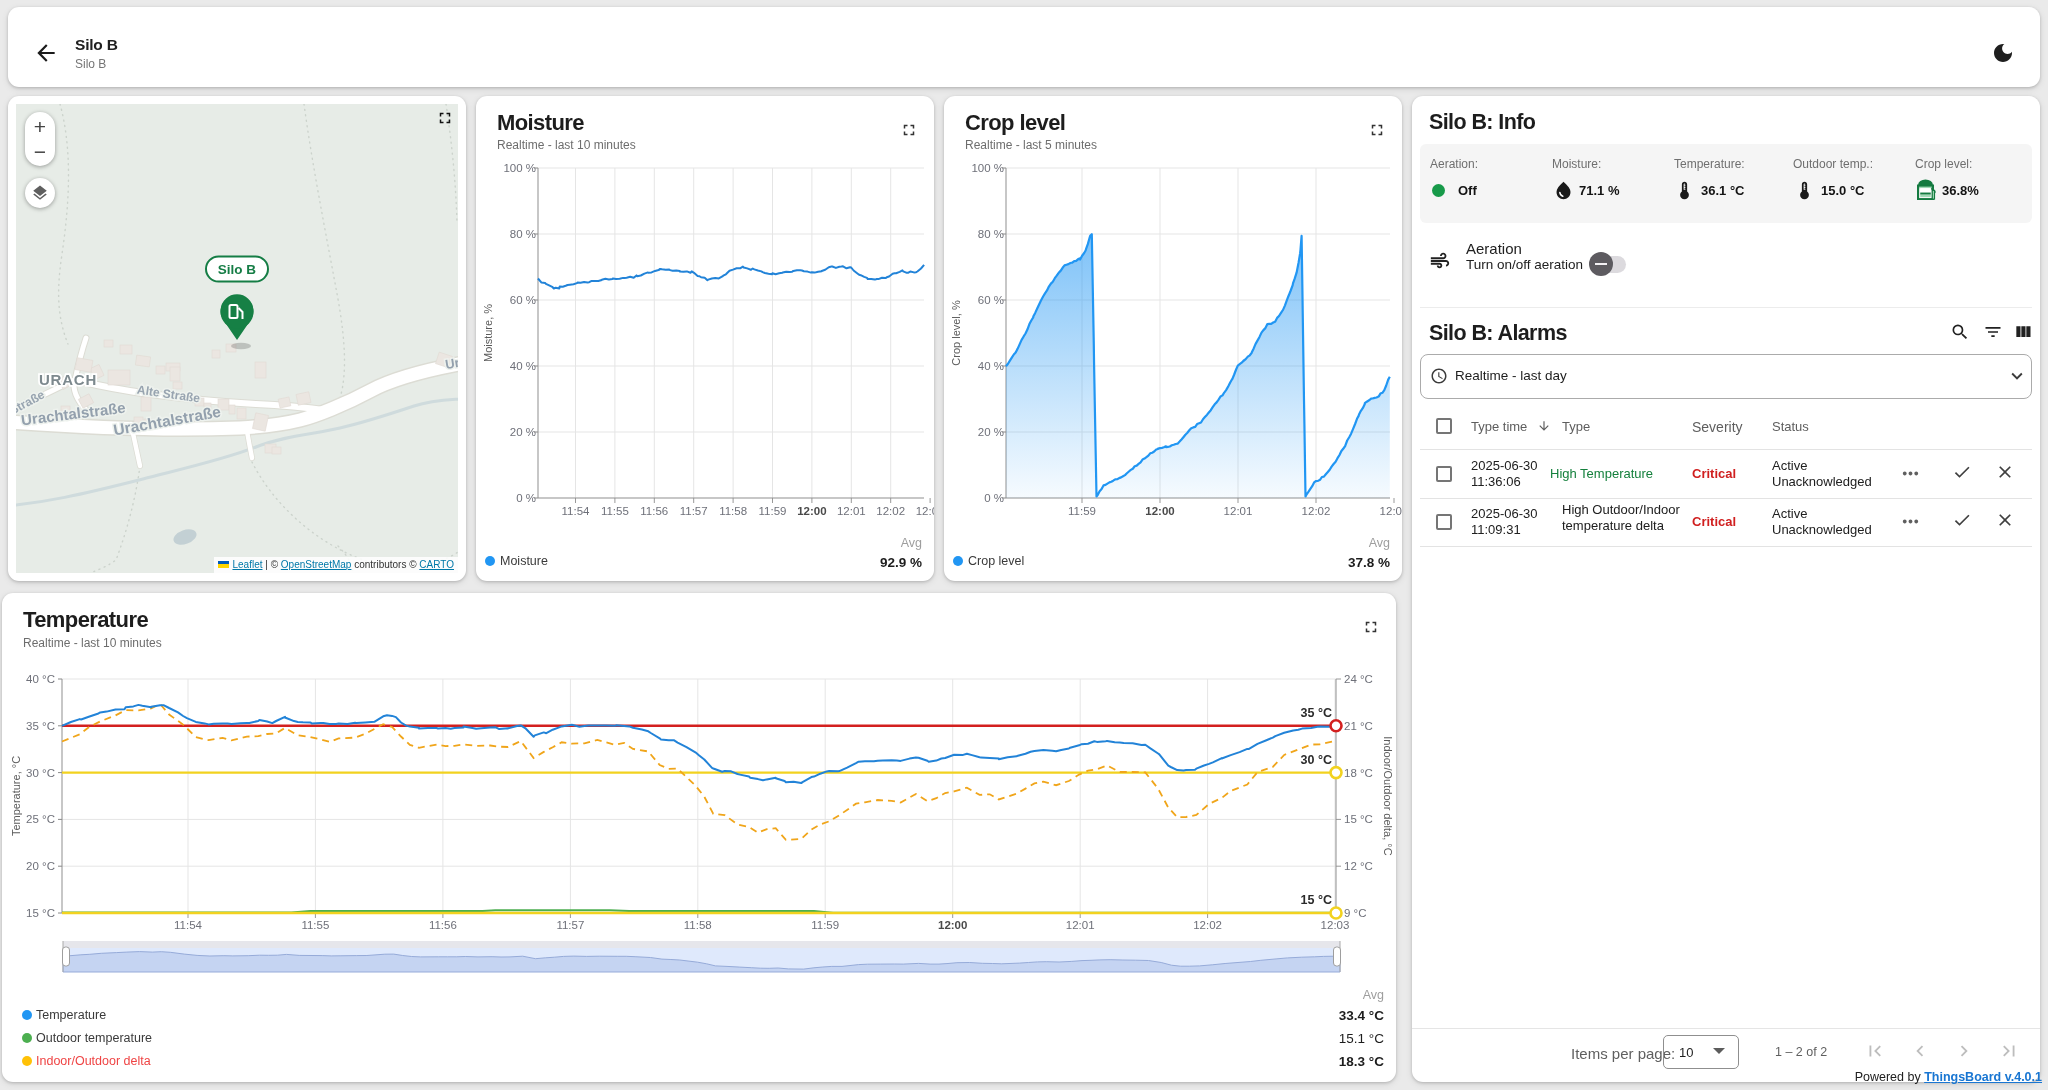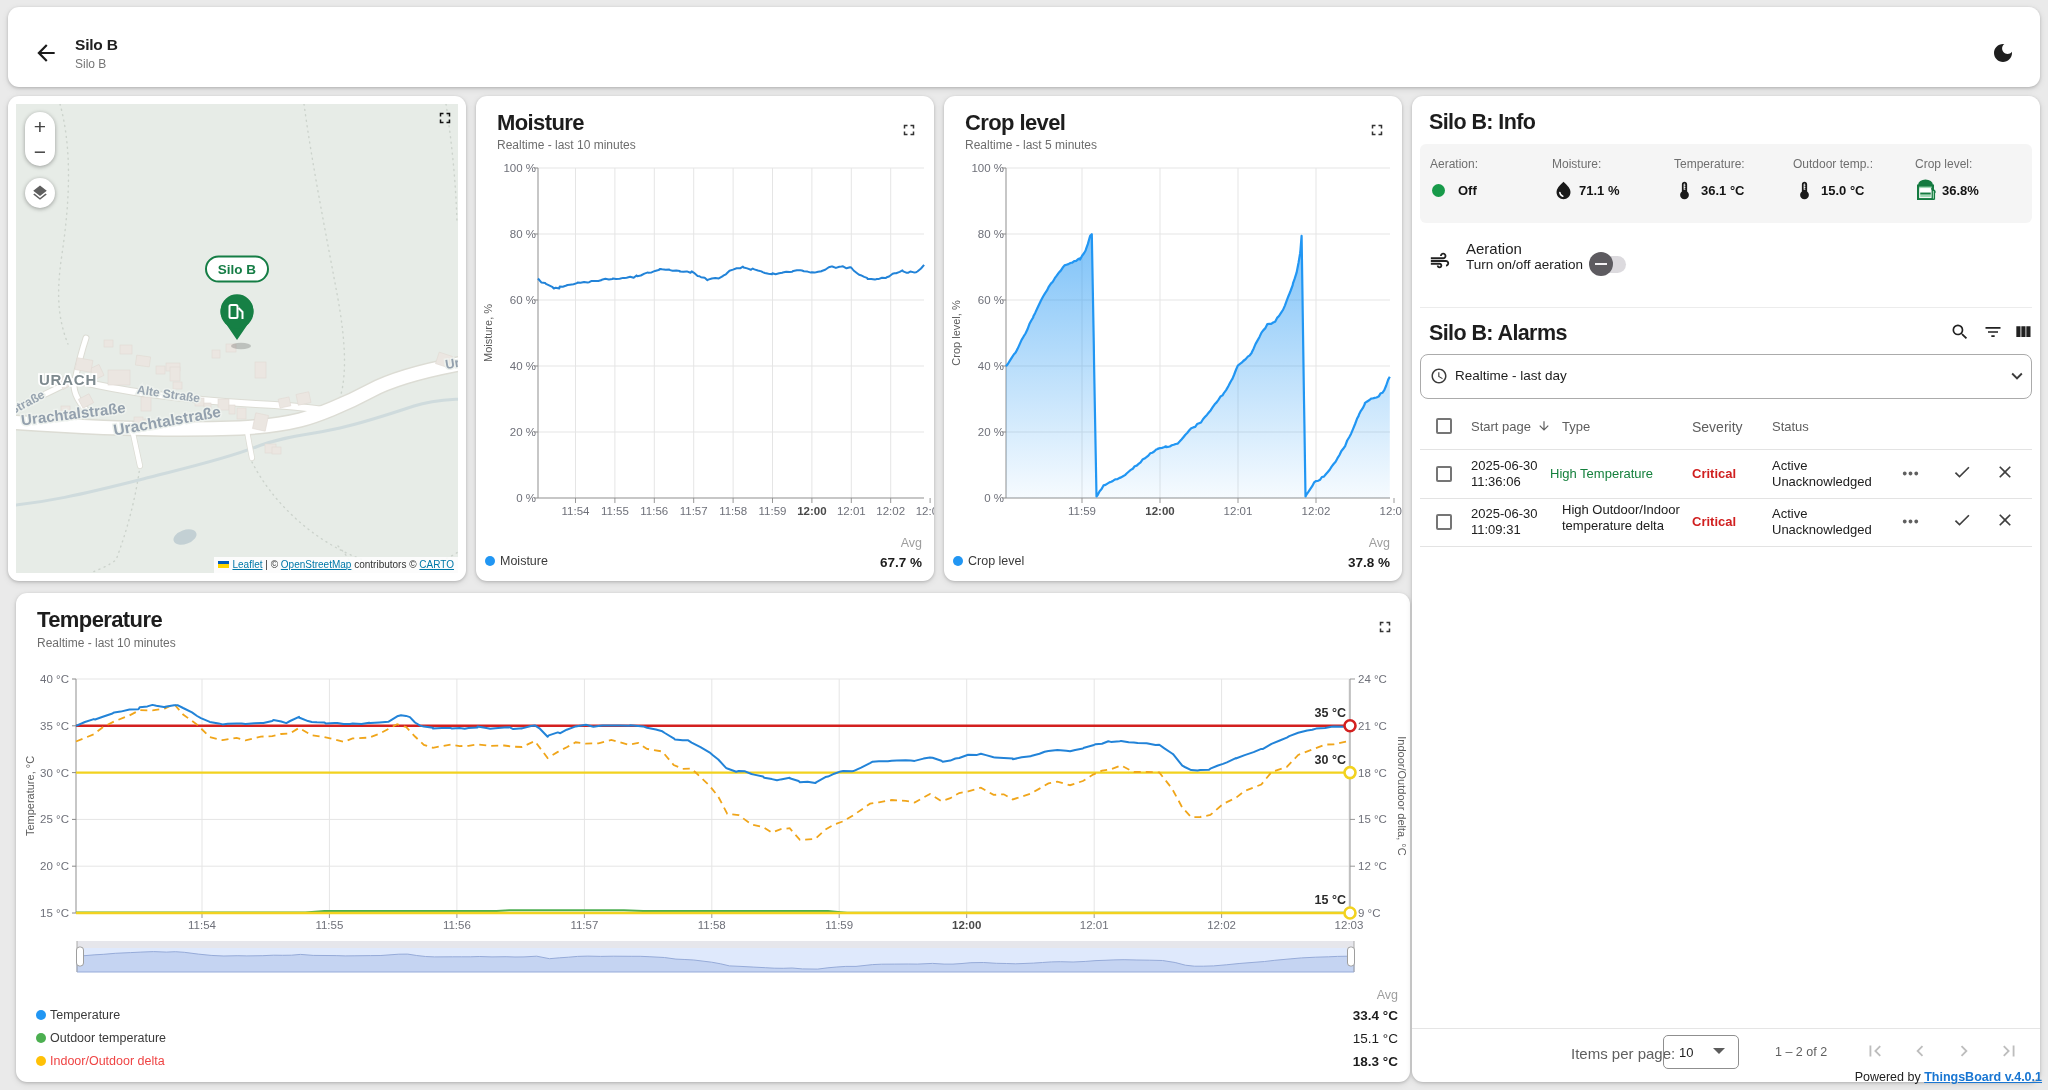--- a/index.html
+++ b/index.html
@@ -163,21 +163,21 @@
       <text x="454.1" y="419" font-size="11.5" fill="#6E7079" text-anchor="middle">12:03</text>
       <line x1="454.1" y1="402" x2="454.1" y2="407" stroke="#999" stroke-width="1"></line>
 <line x1="62" y1="72" x2="62" y2="402" stroke="#8f8f8f" stroke-width="1"></line>
 <line x1="62" y1="402" x2="448" y2="402" stroke="#8f8f8f" stroke-width="1"></line>
 <text x="16" y="237" font-size="11" fill="#5b5b5b" text-anchor="middle" transform="rotate(-90 16 237)">Moisture, %</text>
 <path d="M62.0,182.5 L65.5,186.6 L69.1,186.9 L69.9,187.8 L72.6,189.1 L76.2,190.8 L77.8,192.5 L79.7,191.8 L83.3,192.5 L83.7,190.5 L86.8,190.7 L90.4,189.5 L91.5,189.0 L93.9,188.7 L97.5,188.2 L101.0,187.1 L101.4,186.6 L104.6,186.8 L108.1,186.0 L111.6,186.4 L113.2,186.2 L115.2,185.1 L118.7,185.0 L122.3,184.9 L125.0,184.3 L125.8,183.8 L129.4,182.8 L132.9,183.5 L136.5,183.0 L136.9,182.4 L140.0,183.1 L143.6,182.7 L147.1,181.9 L148.7,181.9 L150.6,181.8 L154.2,180.8 L157.7,181.8 L160.5,179.4 L161.3,180.2 L164.8,179.5 L168.4,177.6 L171.9,176.4 L172.3,176.8 L175.5,176.4 L179.0,174.9 L182.6,174.1 L184.1,172.9 L186.1,173.3 L189.7,173.7 L193.2,173.4 L194.0,174.1 L196.7,174.8 L200.3,174.5 L203.8,175.0 L203.8,175.4 L207.4,175.8 L210.9,175.4 L214.5,176.8 L215.7,175.3 L218.0,176.8 L221.6,179.9 L223.5,180.2 L225.1,181.3 L228.7,181.8 L231.4,184.2 L232.2,183.6 L235.8,182.5 L239.3,182.0 L242.8,182.4 L246.4,180.4 L247.2,179.7 L249.9,178.3 L253.5,174.7 L257.0,173.6 L260.6,172.2 L264.1,172.3 L266.9,170.6 L267.7,171.5 L271.2,172.4 L274.8,173.8 L276.7,172.5 L278.3,173.4 L281.9,174.5 L285.4,175.4 L286.6,176.1 L288.9,177.0 L292.5,177.7 L296.0,178.3 L296.4,177.3 L299.6,178.2 L303.1,177.3 L306.3,176.8 L306.7,176.4 L310.2,175.7 L313.8,176.0 L316.1,175.8 L317.3,174.9 L320.9,174.2 L324.4,174.3 L326.0,174.5 L327.9,175.2 L331.5,175.6 L335.0,176.6 L335.8,176.2 L338.6,176.6 L342.1,175.7 L345.7,175.3 L345.7,175.0 L349.2,173.8 L352.8,171.2 L355.5,170.6 L356.3,170.5 L359.9,171.9 L363.4,170.7 L365.4,170.6 L367.0,170.3 L370.5,172.3 L374.0,171.2 L375.2,171.5 L377.6,174.5 L381.1,177.2 L383.1,178.7 L384.7,179.2 L388.2,180.9 L391.0,181.9 L391.8,183.1 L395.3,182.9 L398.9,183.6 L400.8,183.0 L402.4,183.1 L406.0,181.8 L409.5,182.1 L410.7,181.3 L413.1,180.5 L416.6,177.8 L418.6,177.3 L420.1,177.2 L423.7,175.9 L426.4,174.4 L427.2,175.3 L430.8,176.8 L432.4,176.7 L434.3,175.5 L437.9,176.4 L440.2,176.2 L441.4,175.5 L445.0,172.5 L448.1,168.8" fill="none" stroke="#2283d8" stroke-width="2" stroke-linejoin="round"></path>
 </svg>
 <div class="abs" style="left:9px;top:460px;width:10px;height:10px;border-radius:50%;background:#2196f3"></div>
 <div class="abs" style="left:24px;top:458px;font-size:12.5px;color:#3a3a3a">Moisture</div>
 <div class="abs" style="right:12px;top:440px;font-size:12.5px;color:#9e9e9e">Avg</div>
-<div class="abs" style="right:12px;top:459px;font-size:13.5px;font-weight:bold;color:#1d1d1d">67.7 %</div>
+<div class="abs" style="right:12px;top:459px;font-size:13.5px;font-weight:bold;color:#1d1d1d">92.9 %</div>
 </div>
 <div class="card" style="left:944px;top:96px;width:458px;height:485px">
 <div class="wtitle" style="left:21px;top:14px">Crop level</div>
 <div class="wsub" style="left:21px;top:42px">Realtime - last 5 minutes</div>
 <svg style="position:absolute;left:424px;top:25px" width="18" height="18" viewBox="0 0 24 24">
       <path d="M7 14H5v5h5v-2H7v-3zm-2-4h2V7h3V5H5v5zm12 7h-3v2h5v-5h-2v3zM14 5v2h3v3h2V5h-5z" fill="#333"></path>
     </svg>
 <svg class="abs" style="left:0;top:0" width="458" height="485" viewBox="0 0 458 485">
 <defs>
         <linearGradient id="cropg" x1="0" y1="72" x2="0" y2="402" gradientUnits="userSpaceOnUse">
@@ -220,21 +220,21 @@
 <line x1="62" y1="402" x2="446" y2="402" stroke="#8f8f8f" stroke-width="1"></line>
 <text x="16" y="237" font-size="11" fill="#5b5b5b" text-anchor="middle" transform="rotate(-90 16 237)">Crop level, %</text>
 <path d="M62.0,270.3 L64.0,267.8 L65.9,264.6 L67.8,261.6 L69.8,258.5 L71.4,256.8 L71.8,256.3 L73.7,252.6 L75.7,248.1 L77.6,243.9 L79.5,240.7 L81.5,237.5 L83.5,233.3 L85.4,228.1 L87.3,224.5 L89.3,221.2 L89.3,220.5 L91.2,216.9 L93.2,212.5 L95.2,208.3 L97.1,204.3 L99.1,200.5 L101.0,197.4 L103.0,194.4 L104.9,190.6 L106.9,187.6 L108.8,185.7 L110.8,182.2 L112.7,179.7 L114.7,176.8 L116.6,174.9 L118.6,171.8 L120.5,169.4 L122.5,168.7 L124.4,168.1 L126.4,167.0 L128.3,166.5 L128.3,166.6 L130.2,165.1 L132.2,164.9 L134.2,163.1 L136.1,162.4 L136.1,163.6 L138.1,159.7 L140.0,157.3 L141.6,154.5 L142.0,153.2 L143.9,147.9 L145.8,141.0 L146.2,139.8 L147.8,138.2 L149.8,248.6 L150.1,269.7 L151.7,357.4 L152.5,400.5 L153.7,399.1 L155.6,395.3 L157.6,393.0 L159.5,389.4 L161.5,388.9 L163.4,387.6 L165.4,386.4 L167.3,385.8 L169.2,384.7 L171.2,383.3 L173.2,383.2 L175.1,382.1 L177.1,381.4 L179.0,380.3 L181.0,379.1 L182.9,377.3 L184.9,375.5 L186.8,373.9 L188.8,372.7 L190.7,370.3 L192.7,369.6 L194.6,367.9 L196.6,366.3 L198.5,363.6 L200.5,362.6 L202.4,361.2 L204.4,359.6 L206.3,357.3 L208.2,356.7 L210.2,355.5 L212.2,353.5 L214.1,353.0 L214.1,352.6 L216.1,352.1 L218.0,351.9 L219.9,351.3 L221.9,350.3 L221.9,351.1 L223.9,350.8 L225.8,350.5 L227.8,349.3 L229.7,348.8 L231.7,348.0 L233.6,347.7 L235.6,345.6 L237.5,343.5 L239.4,341.2 L241.4,338.7 L243.4,336.7 L245.3,334.3 L247.2,332.2 L249.2,331.4 L251.2,330.9 L253.1,328.1 L255.1,327.3 L257.0,326.5 L259.0,323.2 L260.9,321.1 L262.9,318.9 L264.8,316.5 L266.8,314.2 L268.7,311.2 L270.7,308.3 L272.6,306.4 L274.6,303.6 L276.5,300.5 L278.5,299.4 L280.4,296.3 L280.4,296.5 L282.4,293.6 L284.3,290.2 L286.2,286.5 L288.2,283.0 L288.2,283.4 L290.2,278.5 L292.1,273.5 L293.7,269.9 L294.1,269.3 L296.0,267.9 L298.0,266.4 L299.9,264.3 L299.9,264.8 L301.9,262.9 L303.8,260.6 L305.8,259.3 L307.7,256.9 L307.7,256.5 L309.7,252.4 L311.6,247.9 L313.6,244.4 L315.5,240.9 L317.5,236.6 L319.4,234.1 L321.4,232.1 L323.3,228.2 L325.2,227.9 L327.2,227.9 L329.2,226.5 L331.1,225.7 L333.1,221.9 L335.0,220.0 L337.0,216.9 L338.9,214.0 L338.9,214.1 L340.9,209.6 L342.8,204.4 L344.4,200.2 L344.8,199.3 L346.7,194.5 L348.7,189.1 L349.0,187.4 L350.6,182.9 L352.2,177.9 L352.6,176.7 L354.5,166.9 L356.1,157.4 L356.5,153.8 L357.6,139.9 L358.4,194.0 L360.0,304.0 L360.4,327.6 L361.5,400.5 L362.3,398.9 L364.2,396.2 L366.2,393.2 L368.2,390.2 L370.1,386.4 L372.1,385.0 L374.0,384.9 L376.0,383.8 L377.9,381.0 L379.9,380.6 L381.8,378.3 L383.8,376.0 L385.7,373.7 L387.6,370.6 L389.6,368.0 L391.6,365.7 L393.5,362.2 L395.5,359.0 L397.4,355.0 L399.4,352.5 L401.3,349.8 L401.3,349.6 L403.2,344.5 L405.2,341.2 L407.1,337.7 L409.1,332.9 L411.1,328.0 L413.0,322.8 L414.6,319.9 L415.0,318.5 L416.9,314.8 L418.9,311.9 L420.8,308.0 L420.8,307.2 L422.8,305.7 L424.7,304.5 L426.6,303.2 L427.0,302.5 L428.6,302.5 L430.6,301.9 L432.5,301.5 L434.5,300.5 L434.8,300.4 L436.4,297.6 L438.4,296.8 L440.3,294.2 L440.3,294.2 L442.2,289.5 L444.2,283.6 L445.8,280.8 L445.8,402.0 L62.0,402.0 Z" fill="url(#cropg)" stroke="none"></path>
 <path d="M62.0,270.3 L64.0,267.8 L65.9,264.6 L67.8,261.6 L69.8,258.5 L71.4,256.8 L71.8,256.3 L73.7,252.6 L75.7,248.1 L77.6,243.9 L79.5,240.7 L81.5,237.5 L83.5,233.3 L85.4,228.1 L87.3,224.5 L89.3,221.2 L89.3,220.5 L91.2,216.9 L93.2,212.5 L95.2,208.3 L97.1,204.3 L99.1,200.5 L101.0,197.4 L103.0,194.4 L104.9,190.6 L106.9,187.6 L108.8,185.7 L110.8,182.2 L112.7,179.7 L114.7,176.8 L116.6,174.9 L118.6,171.8 L120.5,169.4 L122.5,168.7 L124.4,168.1 L126.4,167.0 L128.3,166.5 L128.3,166.6 L130.2,165.1 L132.2,164.9 L134.2,163.1 L136.1,162.4 L136.1,163.6 L138.1,159.7 L140.0,157.3 L141.6,154.5 L142.0,153.2 L143.9,147.9 L145.8,141.0 L146.2,139.8 L147.8,138.2 L149.8,248.6 L150.1,269.7 L151.7,357.4 L152.5,400.5 L153.7,399.1 L155.6,395.3 L157.6,393.0 L159.5,389.4 L161.5,388.9 L163.4,387.6 L165.4,386.4 L167.3,385.8 L169.2,384.7 L171.2,383.3 L173.2,383.2 L175.1,382.1 L177.1,381.4 L179.0,380.3 L181.0,379.1 L182.9,377.3 L184.9,375.5 L186.8,373.9 L188.8,372.7 L190.7,370.3 L192.7,369.6 L194.6,367.9 L196.6,366.3 L198.5,363.6 L200.5,362.6 L202.4,361.2 L204.4,359.6 L206.3,357.3 L208.2,356.7 L210.2,355.5 L212.2,353.5 L214.1,353.0 L214.1,352.6 L216.1,352.1 L218.0,351.9 L219.9,351.3 L221.9,350.3 L221.9,351.1 L223.9,350.8 L225.8,350.5 L227.8,349.3 L229.7,348.8 L231.7,348.0 L233.6,347.7 L235.6,345.6 L237.5,343.5 L239.4,341.2 L241.4,338.7 L243.4,336.7 L245.3,334.3 L247.2,332.2 L249.2,331.4 L251.2,330.9 L253.1,328.1 L255.1,327.3 L257.0,326.5 L259.0,323.2 L260.9,321.1 L262.9,318.9 L264.8,316.5 L266.8,314.2 L268.7,311.2 L270.7,308.3 L272.6,306.4 L274.6,303.6 L276.5,300.5 L278.5,299.4 L280.4,296.3 L280.4,296.5 L282.4,293.6 L284.3,290.2 L286.2,286.5 L288.2,283.0 L288.2,283.4 L290.2,278.5 L292.1,273.5 L293.7,269.9 L294.1,269.3 L296.0,267.9 L298.0,266.4 L299.9,264.3 L299.9,264.8 L301.9,262.9 L303.8,260.6 L305.8,259.3 L307.7,256.9 L307.7,256.5 L309.7,252.4 L311.6,247.9 L313.6,244.4 L315.5,240.9 L317.5,236.6 L319.4,234.1 L321.4,232.1 L323.3,228.2 L325.2,227.9 L327.2,227.9 L329.2,226.5 L331.1,225.7 L333.1,221.9 L335.0,220.0 L337.0,216.9 L338.9,214.0 L338.9,214.1 L340.9,209.6 L342.8,204.4 L344.4,200.2 L344.8,199.3 L346.7,194.5 L348.7,189.1 L349.0,187.4 L350.6,182.9 L352.2,177.9 L352.6,176.7 L354.5,166.9 L356.1,157.4 L356.5,153.8 L357.6,139.9 L358.4,194.0 L360.0,304.0 L360.4,327.6 L361.5,400.5 L362.3,398.9 L364.2,396.2 L366.2,393.2 L368.2,390.2 L370.1,386.4 L372.1,385.0 L374.0,384.9 L376.0,383.8 L377.9,381.0 L379.9,380.6 L381.8,378.3 L383.8,376.0 L385.7,373.7 L387.6,370.6 L389.6,368.0 L391.6,365.7 L393.5,362.2 L395.5,359.0 L397.4,355.0 L399.4,352.5 L401.3,349.8 L401.3,349.6 L403.2,344.5 L405.2,341.2 L407.1,337.7 L409.1,332.9 L411.1,328.0 L413.0,322.8 L414.6,319.9 L415.0,318.5 L416.9,314.8 L418.9,311.9 L420.8,308.0 L420.8,307.2 L422.8,305.7 L424.7,304.5 L426.6,303.2 L427.0,302.5 L428.6,302.5 L430.6,301.9 L432.5,301.5 L434.5,300.5 L434.8,300.4 L436.4,297.6 L438.4,296.8 L440.3,294.2 L440.3,294.2 L442.2,289.5 L444.2,283.6 L445.8,280.8" fill="none" stroke="#2196f3" stroke-width="2.2" stroke-linejoin="round"></path>
 </svg>
 <div class="abs" style="left:9px;top:460px;width:10px;height:10px;border-radius:50%;background:#2196f3"></div>
 <div class="abs" style="left:24px;top:458px;font-size:12.5px;color:#3a3a3a">Crop level</div>
 <div class="abs" style="right:12px;top:440px;font-size:12.5px;color:#9e9e9e">Avg</div>
 <div class="abs" style="right:12px;top:459px;font-size:13.5px;font-weight:bold;color:#1d1d1d">37.8 %</div>
 </div>
-<div class="card" style="left:16px;top:593px;width:1394px;height:489px">
+<div class="card" style="left:2px;top:593px;width:1394px;height:489px">
 <div class="wtitle" style="left:21px;top:14px">Temperature</div>
 <div class="wsub" style="left:21px;top:43px">Realtime - last 10 minutes</div>
 <svg style="position:absolute;left:1360px;top:25px" width="18" height="18" viewBox="0 0 24 24">
       <path d="M7 14H5v5h5v-2H7v-3zm-2-4h2V7h3V5H5v5zm12 7h-3v2h5v-5h-2v3zM14 5v2h3v3h2V5h-5z" fill="#333"></path>
     </svg>
 <svg class="abs" style="left:0;top:0" width="1394" height="489" viewBox="0 0 1394 489">
 <line x1="186.0" y1="86" x2="186.0" y2="320" stroke="#e5e5e5" stroke-width="1"></line>
 <line x1="313.4" y1="86" x2="313.4" y2="320" stroke="#e5e5e5" stroke-width="1"></line>
 <line x1="440.9" y1="86" x2="440.9" y2="320" stroke="#e5e5e5" stroke-width="1"></line>
 <line x1="568.4" y1="86" x2="568.4" y2="320" stroke="#e5e5e5" stroke-width="1"></line>
@@ -384,21 +384,21 @@
     </svg>
 <div class="abs" style="left:8px;top:258px;width:612px;height:45px;border:1px solid #ababab;border-radius:8px"></div>
 <svg style="position:absolute;left:18px;top:271px" width="18" height="18" viewBox="0 0 24 24">
       <path d="M11.99 2C6.47 2 2 6.48 2 12s4.47 10 9.99 10C17.52 22 22 17.52 22 12S17.52 2 11.99 2zM12 20c-4.42 0-8-3.58-8-8s3.58-8 8-8 8 3.58 8 8-3.58 8-8 8zm.5-13H11v6l5.25 3.15.75-1.23-4.5-2.67z" fill="#3c3c3c"></path>
     </svg>
 <div class="abs" style="left:43px;top:272px;font-size:13.5px;color:#1d1d1d">Realtime - last day</div>
 <svg style="position:absolute;left:594px;top:269px" width="22" height="22" viewBox="0 0 24 24">
       <path d="M7.41 8.59 12 13.17l4.59-4.58L18 10l-6 6-6-6 1.41-1.41z" fill="#3c3c3c"></path>
     </svg>
 <div class="abs" style="left:24px;top:322px;width:16px;height:16px;border:2px solid #757575;border-radius:2px"></div>
-<div class="abs" style="left:59px;top:323px;font-size:13px;color:#5e5e5e">Start page</div>
+<div class="abs" style="left:59px;top:323px;font-size:13px;color:#5e5e5e">Type time</div>
 <svg style="position:absolute;left:125px;top:323px" width="14" height="14" viewBox="0 0 24 24">
       <path d="M20 12l-1.41-1.41L13 16.17V4h-2v12.17l-5.58-5.59L4 12l8 8 8-8z" fill="#5e5e5e"></path>
     </svg>
 <div class="abs" style="left:150px;top:323px;font-size:13px;color:#5e5e5e">Type</div>
 <div class="abs" style="left:280px;top:323px;font-size:14px;color:#5e5e5e">Severity</div>
 <div class="abs" style="left:360px;top:323px;font-size:13px;color:#5e5e5e">Status</div>
 <div class="abs" style="left:8px;top:353px;width:612px;height:1px;background:#e3e3e3"></div>
 <div class="abs" style="left:24px;top:370px;width:16px;height:16px;border:2px solid #757575;border-radius:2px"></div>
 <div class="abs" style="left:59px;top:362px;font-size:13px;color:#202020;line-height:16px">2025-06-30<br>11:36:06</div>
 <div class="abs" style="left:138px;top:370px;font-size:13px;color:#15803d">High Temperature</div>

